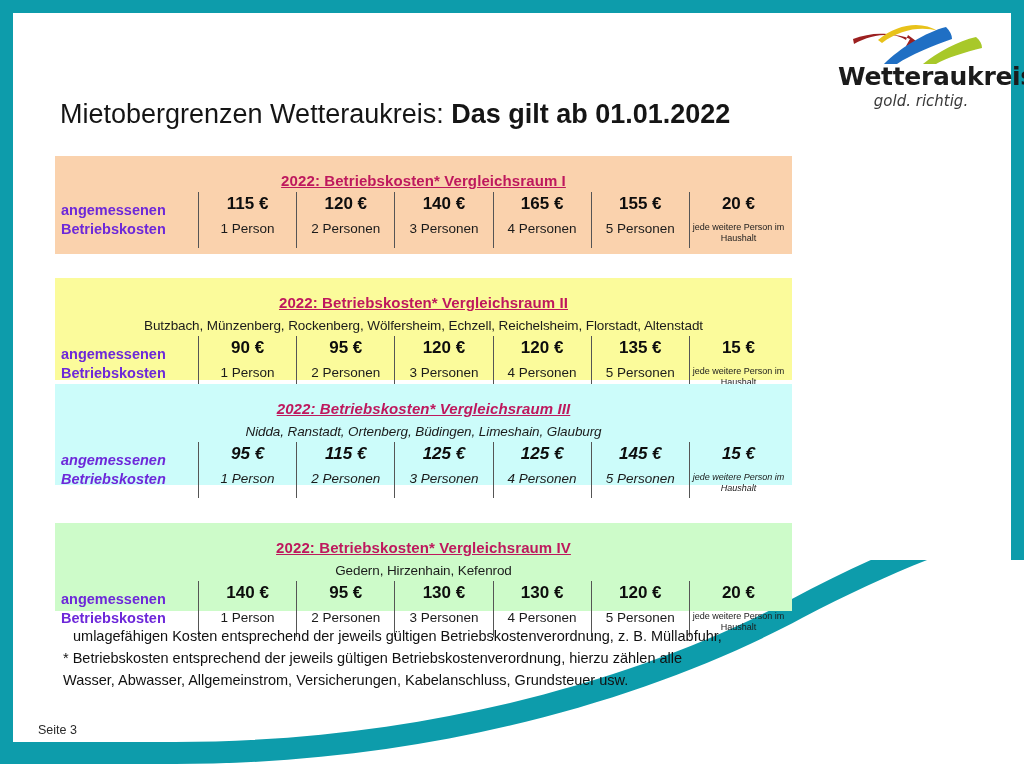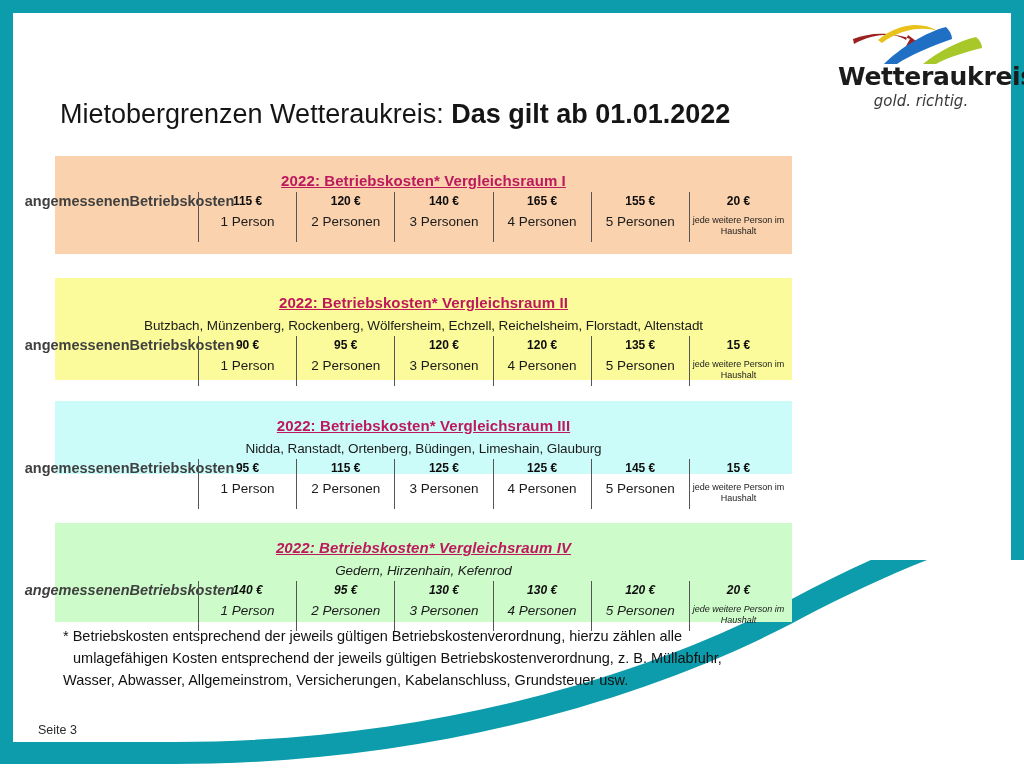--- a/index.html
+++ b/index.html
@@ -31,34 +31,34 @@
 
   
   .title{position:absolute;left:60px;top:99px;font-size:27px;color:#151515;white-space:nowrap;}
   .title .thin{font-weight:400;}
   .title .bold{font-weight:bold;}
 
   
   .block{position:absolute;left:55px;width:737px;}
   .b1{top:156px;height:98px;background:#fad2ad;}
   .b2{top:278px;height:102px;background:#fbfb9b;}
-  .b3{top:401px;height:73px;background:#ccfcfa;}
-  .b4{top:523px;height:99px;background:#cdfbc9;font-style:italic;}
+  .b3{top:384px;height:101px;background:#ccfcfa;font-style:italic;}
+  .b4{top:523px;height:88px;background:#cdfbc9;}
 
   .block-title{text-align:center;font-weight:bold;font-size:15px;color:#be185d;
     padding-top:16px;text-decoration:underline;letter-spacing:.1px;}
   .block-places{text-align:center;font-size:13.5px;color:#1b1b1b;padding-top:7px;
     letter-spacing:-.1px;}
 
   .grid{display:flex;align-items:stretch;margin-top:3px;padding:0 5px 0 6px;}
-  .cell-label{width:137px;flex:0 0 137px;display:flex;flex-direction:row;
-    justify-content:center;font-weight:bold;font-size:14.5px;color:#404040;line-height:1.32;}
+  .cell-label{width:137px;flex:0 0 137px;display:flex;flex-direction:column;
+    justify-content:center;font-weight:bold;font-size:14.5px;color:#6d28d9;line-height:1.32;}
   .cell{flex:1 1 0;display:flex;flex-direction:column;align-items:center;
     justify-content:flex-start;border-left:1.5px solid #555;padding:1px 1px 4px 1px;}
-  .cell .amount{font-weight:bold;font-size:12px;color:#0d0d0d;line-height:1.35;}
+  .cell .amount{font-weight:bold;font-size:17px;color:#0d0d0d;line-height:1.35;}
   .cell .persons{font-size:13.5px;color:#1b1b1b;line-height:1.45;padding-top:3px;}
   .cell.last .persons{font-size:9px;line-height:1.25;text-align:center;padding-top:6px;}
 
   
   .footnote{position:absolute;left:63px;top:625px;width:700px;font-size:14.5px;
     color:#111;line-height:1.52;}
   .footnote .fn-line{display:block;white-space:nowrap;}
   .footnote .fn-line.indent{padding-left:10px;}
 
   
@@ -234,20 +234,20 @@
         <span class="persons">5 Personen</span>
       </div>
       <div class="cell last">
         <span class="amount">20 €</span>
         <span class="persons"><span>jede weitere Person im</span><br><span>Haushalt</span></span>
       </div>
     </div>
   </div>
 
   <div class="footnote">
+    <span class="fn-line indent">umlagefähigen Kosten entsprechend der jeweils gültigen Betriebskostenverordnung, z. B. Müllabfuhr,</span>
     <span class="fn-line">* Betriebskosten entsprechend der jeweils gültigen Betriebskostenverordnung, hierzu zählen alle</span>
-    <span class="fn-line indent">umlagefähigen Kosten entsprechend der jeweils gültigen Betriebskostenverordnung, z. B. Müllabfuhr,</span>
     <span class="fn-line">Wasser, Abwasser, Allgemeinstrom, Versicherungen, Kabelanschluss, Grundsteuer usw.</span>
   </div>
 
   <div class="pagenum">Seite 3</div>
 
 </div>
 
 </body></html>

